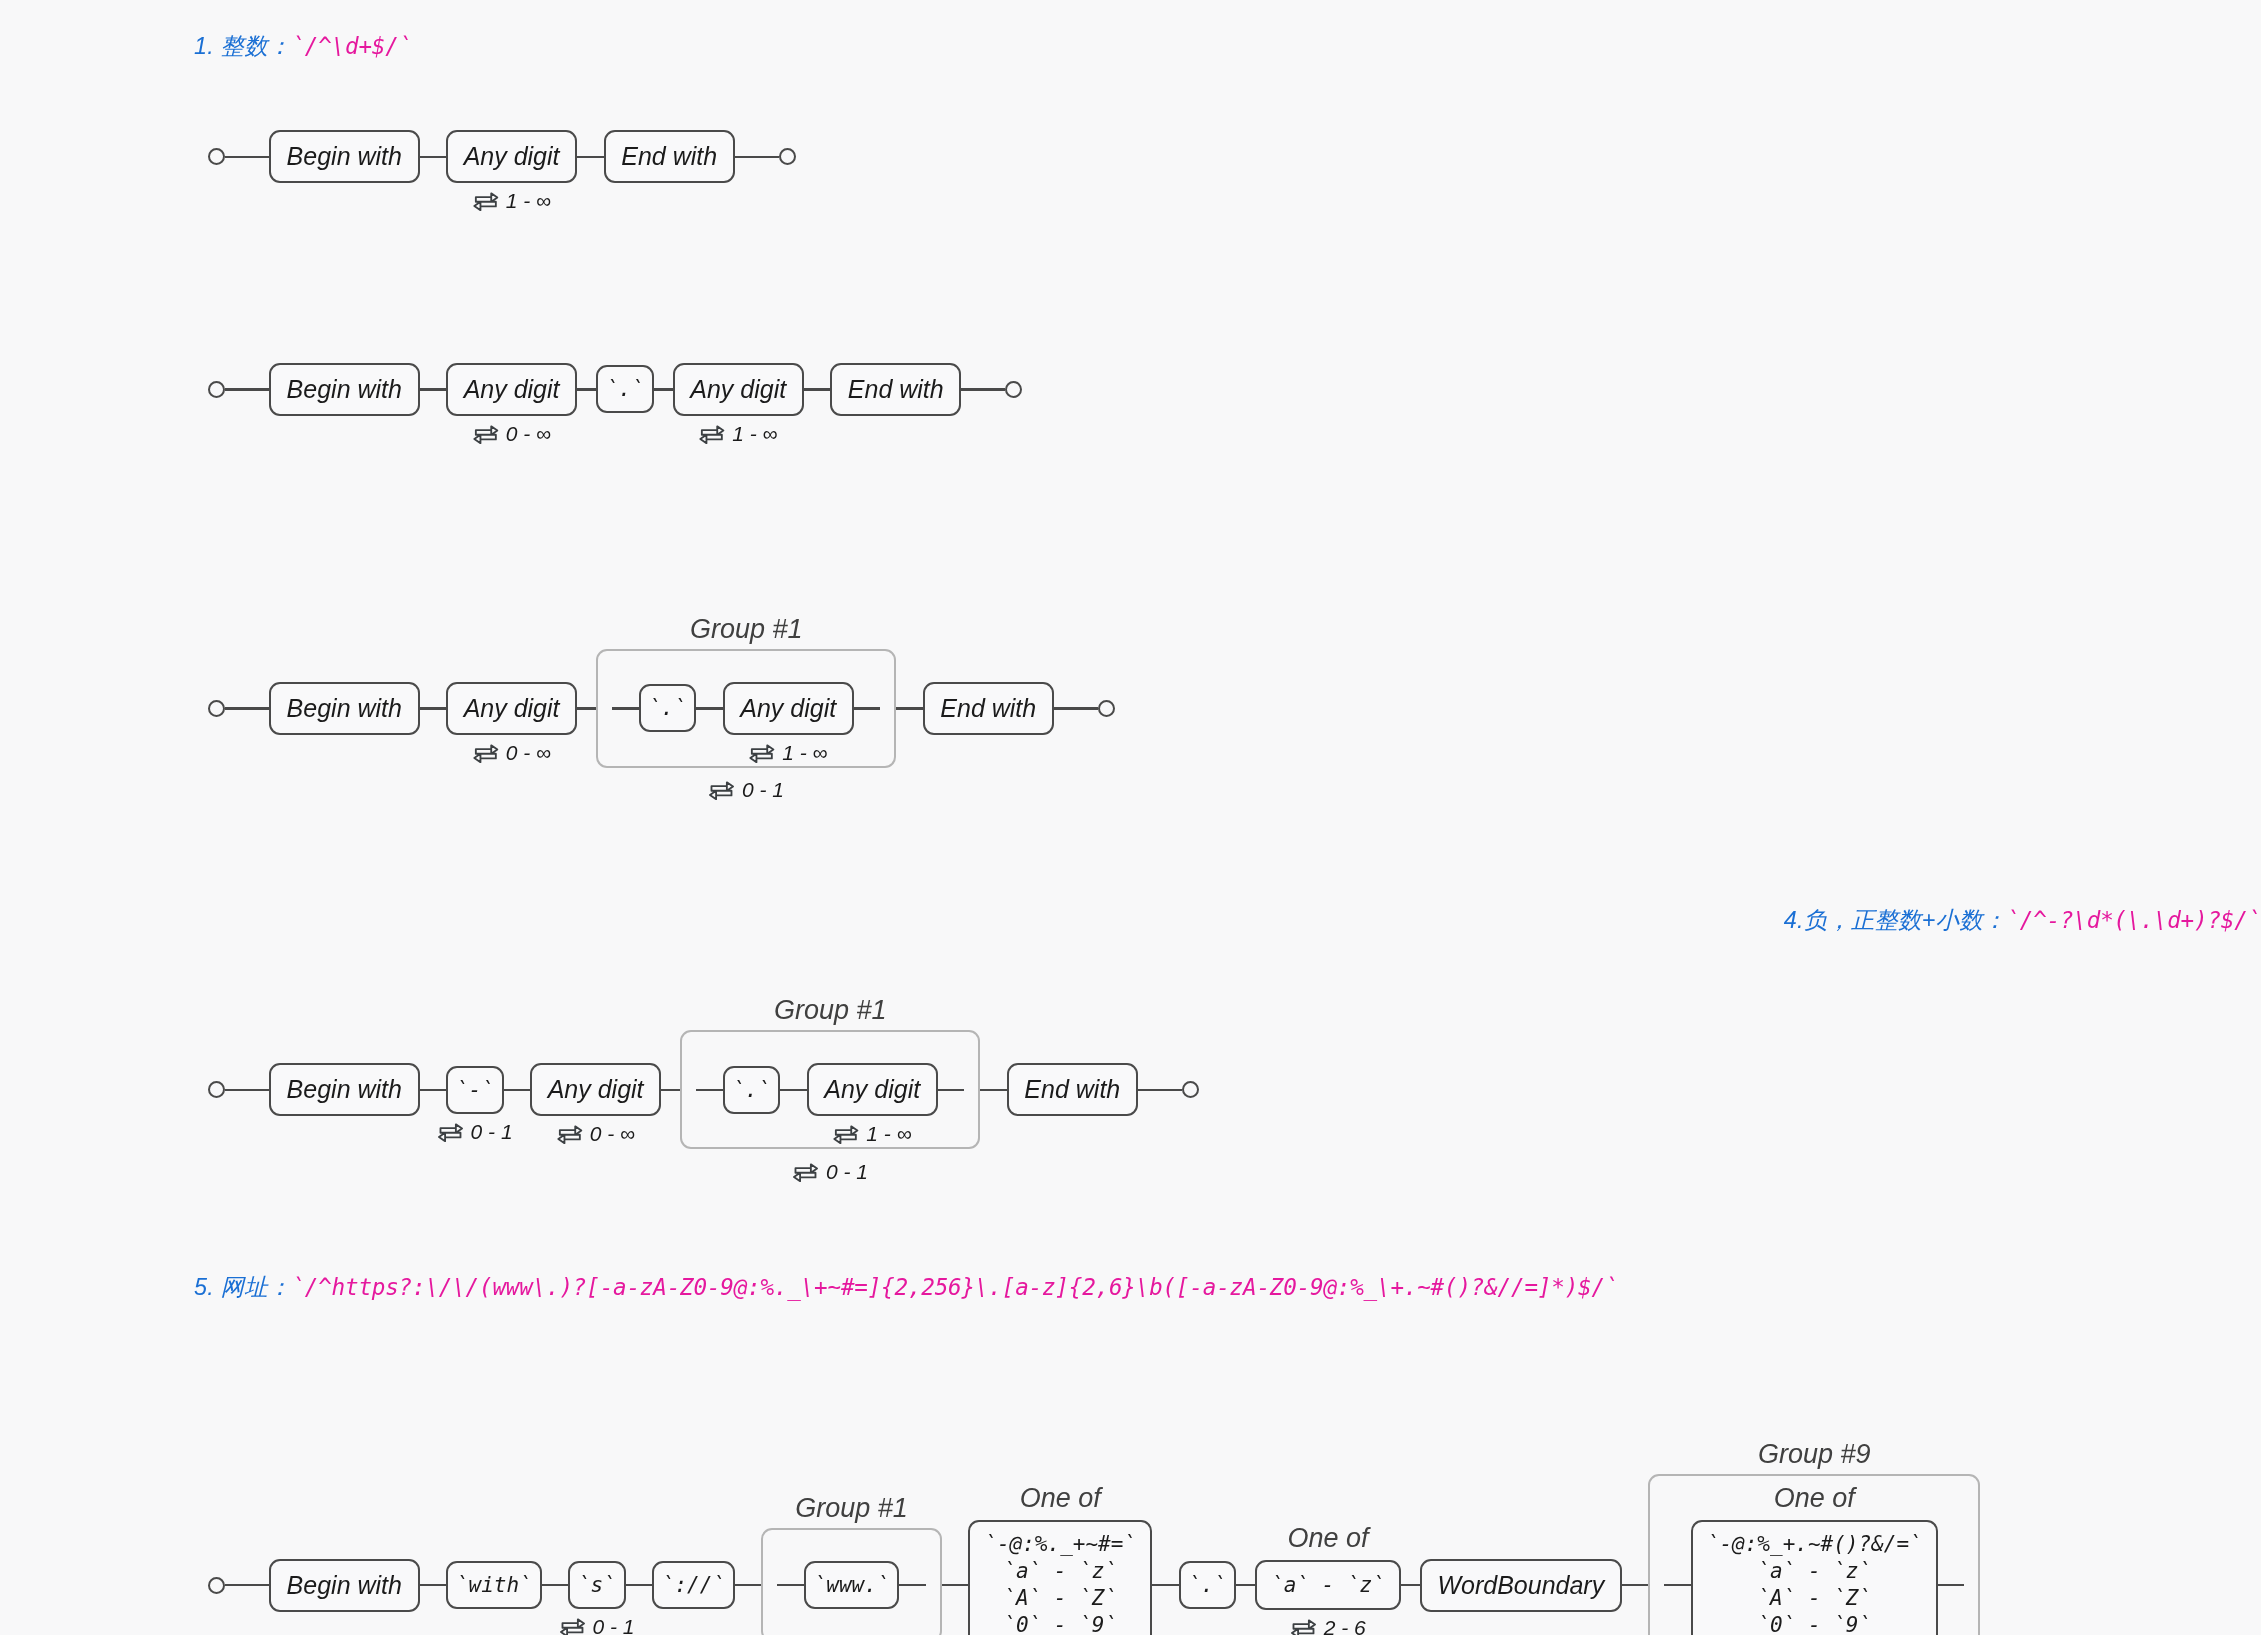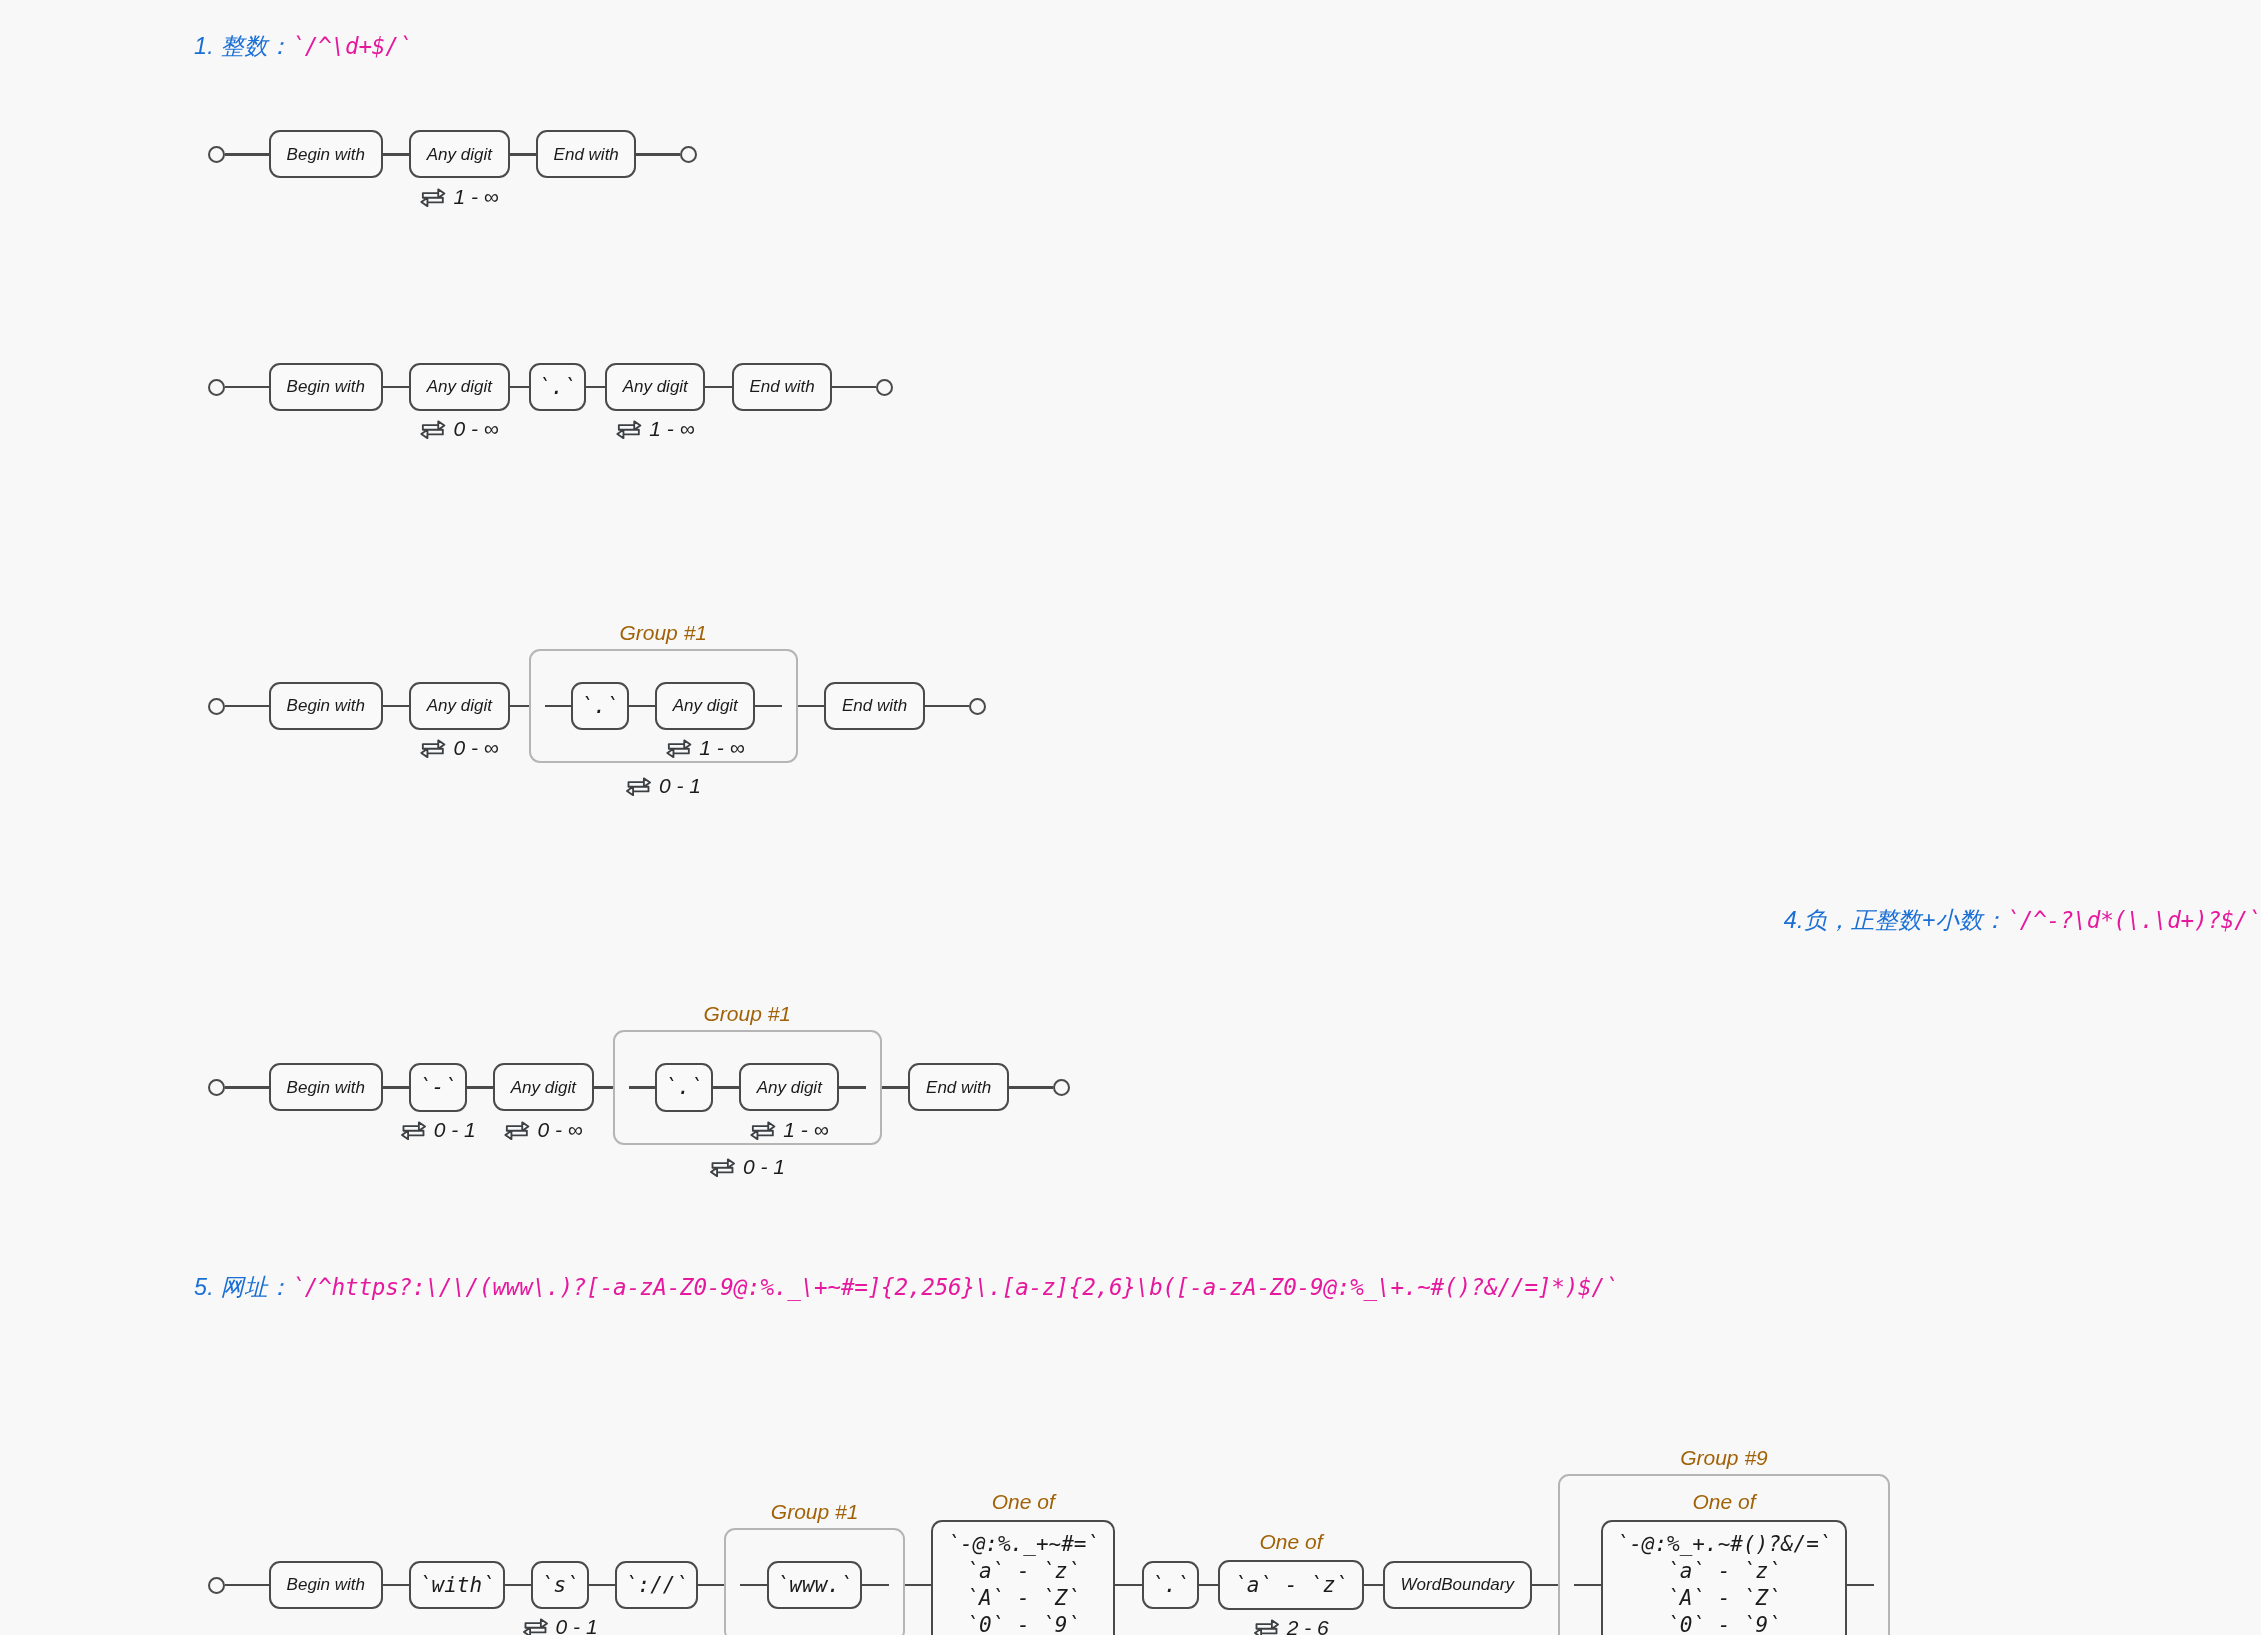--- a/index.html
+++ b/index.html
@@ -88,21 +88,21 @@
     align-items: center;
   }
   .node {
     border: 2.3px solid #4a4a4a;
     border-radius: 11px;
     background: #f9f9fa;
     box-sizing: border-box;
     display: flex;
     align-items: center;
     justify-content: center;
-    font-size: 17px;
+    font-size: 25px;
     color: #1b1b1b;
     padding: 10px 15.6px;
     min-height: 48px;
     white-space: nowrap;
     line-height: 1.15;
   }
   .node.lit {
     font-family: "DejaVu Sans Mono", "Liberation Mono", monospace;
     font-size: 21px;
     padding: 10px 7.8px;
@@ -133,22 +133,22 @@
   }
   .quant svg { display: block; }
 
   
   .cap {
     position: absolute;
     bottom: 100%;
     left: 50%;
     transform: translateX(-50%);
     margin-bottom: 6.2px;
-    font-size: 21px;
-    color: #a16207;
+    font-size: 27px;
+    color: #404040;
     white-space: nowrap;
   }
 
   
   .group {
     position: relative;
     flex: 0 0 auto;
     display: flex;
     align-items: center;
     border: 2.3px solid #b5b5b5;

